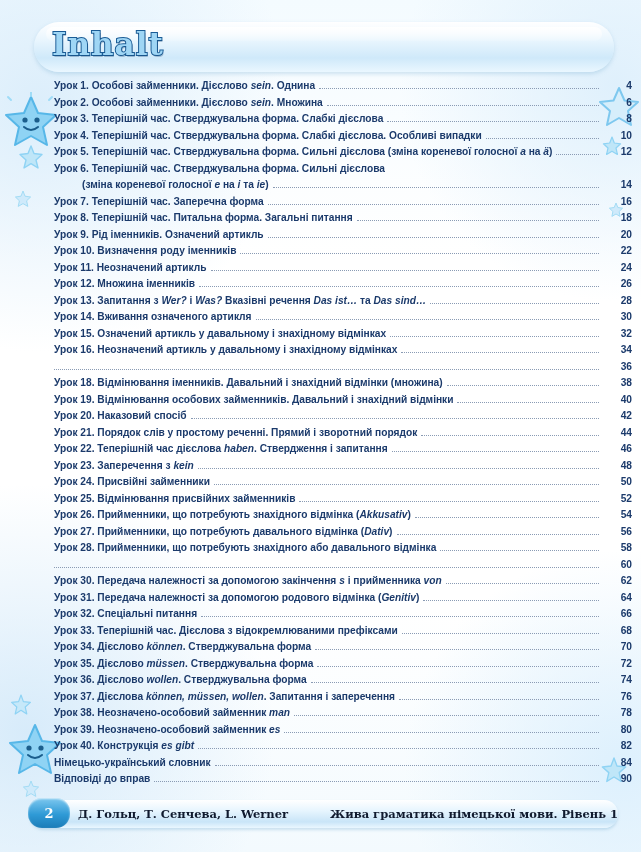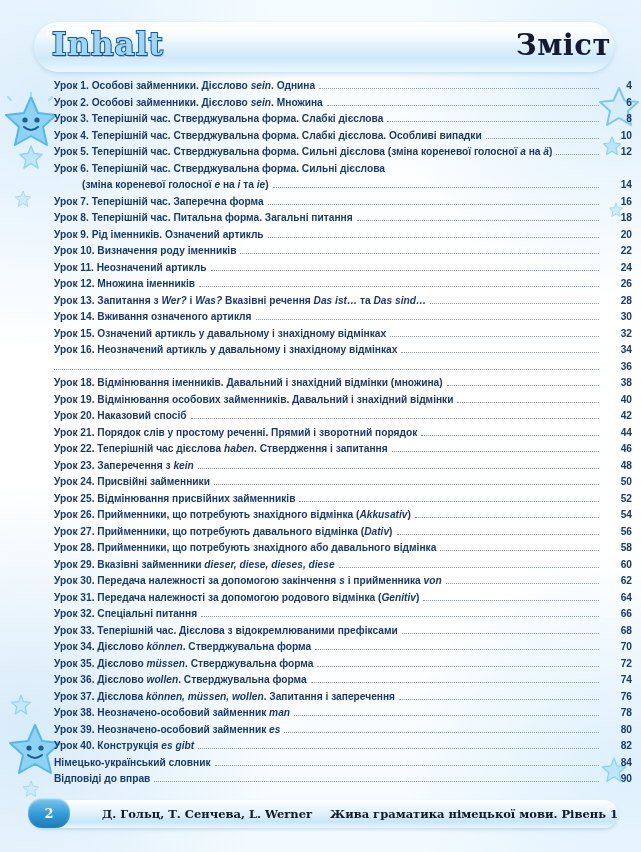--- a/index.html
+++ b/index.html
@@ -152,21 +152,21 @@
     color: #ffffff;
     font-family: "DejaVu Serif", serif;
     font-weight: bold;
     font-size: 13px;
     display: flex;
     align-items: center;
     justify-content: center;
     box-shadow: inset 0 1px 2px rgba(255,255,255,0.7);
   }
   .footer-authors {
-    margin-left: 72px;
+    margin-left: 48px;
     font-family: "DejaVu Serif", serif;
     font-weight: bold;
     font-size: 11.5px;
     color: #101a2e;
   }
   .footer-title {
     margin-left: auto;
     font-family: "DejaVu Serif", serif;
     font-weight: bold;
     font-size: 11.5px;
@@ -252,21 +252,20 @@
   </div>
 
   <div class="deco" style="left:22px; top:780px;">
     <svg width="18" height="18" viewBox="0 0 18 18">
       <path d="M9 1 L11 6.2 L16.6 7 L12.6 10.8 L13.8 16.4 L9 13.6 L4.2 16.4 L5.4 10.8 L1.4 7 L7 6.2 Z" fill="#cfeafb" stroke="#a3dcf5" stroke-width="1" stroke-linejoin="round"></path>
     </svg>
   </div>
 
   <div class="header-band"></div>
   <div class="title-inhalt">Inhalt</div>
-  <div class="title-zmist">Зміст</div>
 
   <div class="toc" id="toc-list">
       <div class="toc-row">
         <span class="toc-label">Урок 1. Особові займенники. Дієслово <i>sein</i>. Однина</span>
         <span class="toc-dots"></span>
         <span class="toc-page">4</span>
       </div>
       <div class="toc-row">
         <span class="toc-label">Урок 2. Особові займенники. Дієслово <i>sein</i>. Множина</span>
         <span class="toc-dots"></span>
@@ -400,21 +399,20 @@
         <span class="toc-label">Урок 27. Прийменники, що потребують давального відмінка (<i>Dativ</i>)</span>
         <span class="toc-dots"></span>
         <span class="toc-page">56</span>
       </div>
       <div class="toc-row">
         <span class="toc-label">Урок 28. Прийменники, що потребують знахідного або давального відмінка</span>
         <span class="toc-dots"></span>
         <span class="toc-page">58</span>
       </div>
       <div class="toc-row">
-        <span class="toc-label">Урок 29. Вказівні займенники <i>dieser, diese, dieses, diese</i></span>
         <span class="toc-dots"></span>
         <span class="toc-page">60</span>
       </div>
       <div class="toc-row">
         <span class="toc-label">Урок 30. Передача належності за допомогою закінчення <i>s</i> і прийменника <i>von</i></span>
         <span class="toc-dots"></span>
         <span class="toc-page">62</span>
       </div>
       <div class="toc-row">
         <span class="toc-label">Урок 31. Передача належності за допомогою родового відмінка (<i>Genitiv</i>)</span>

